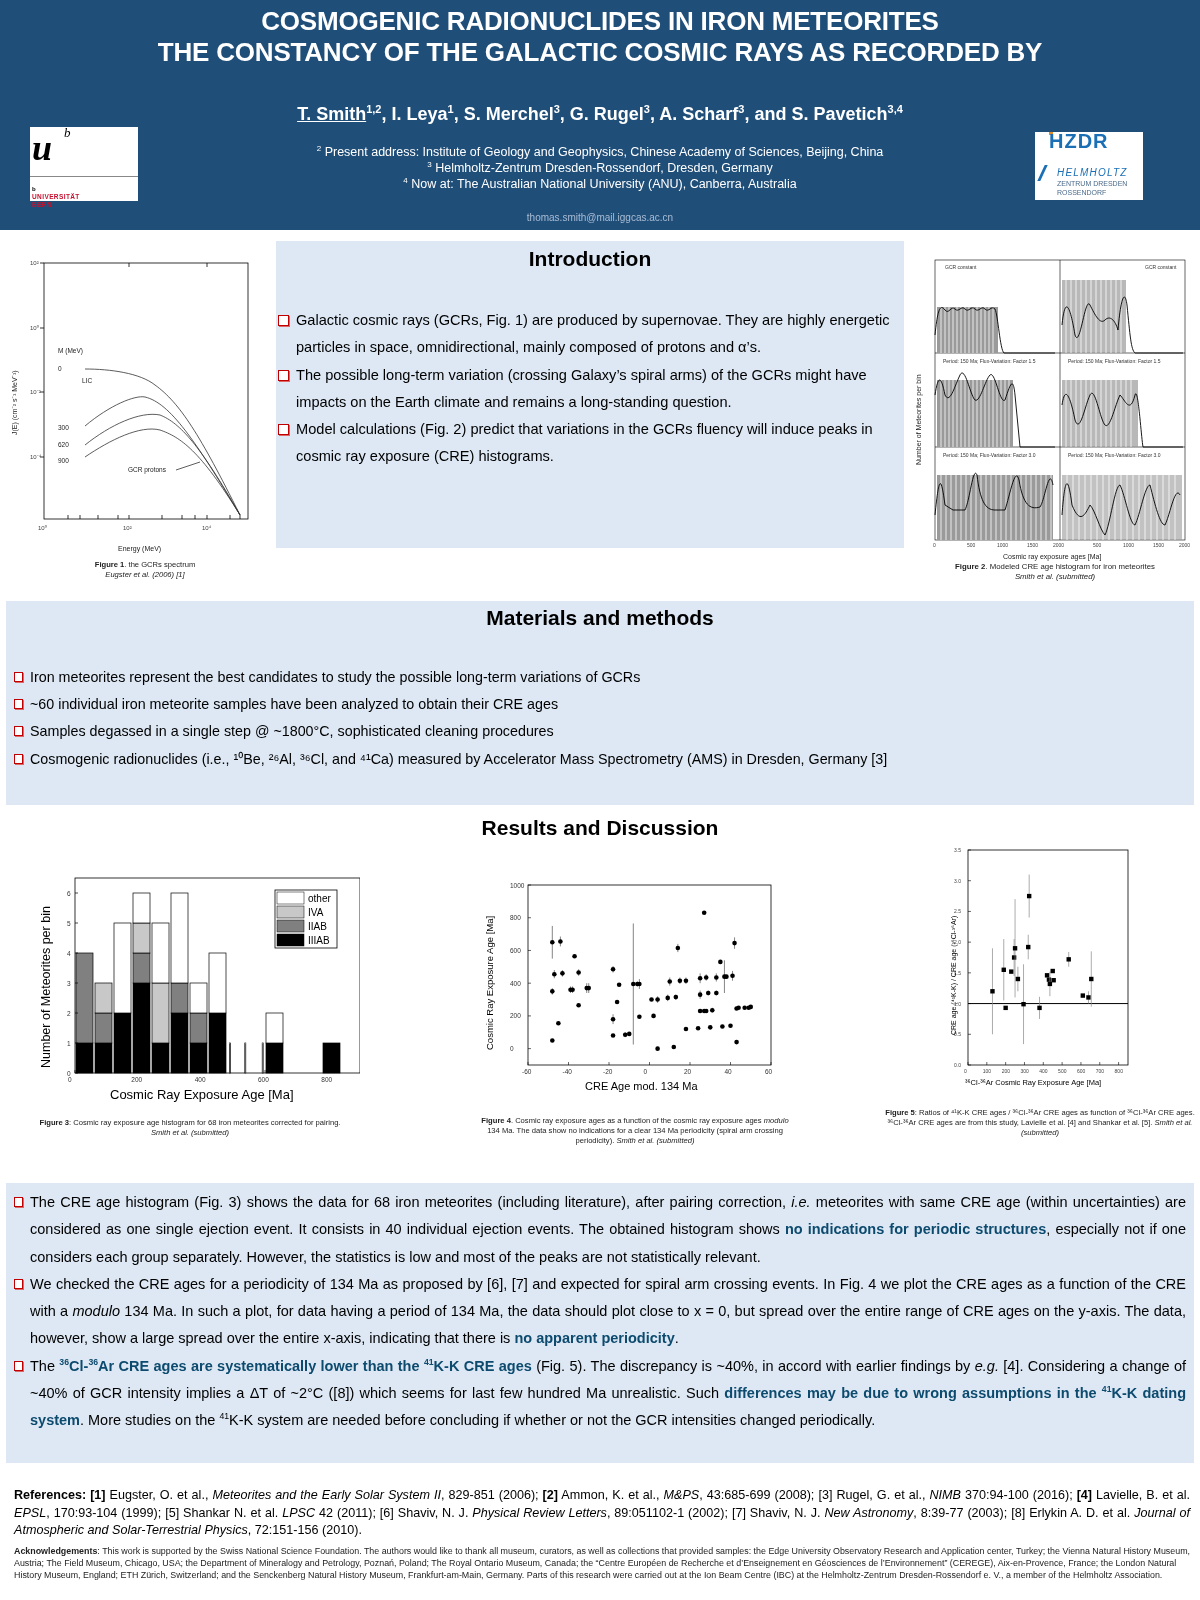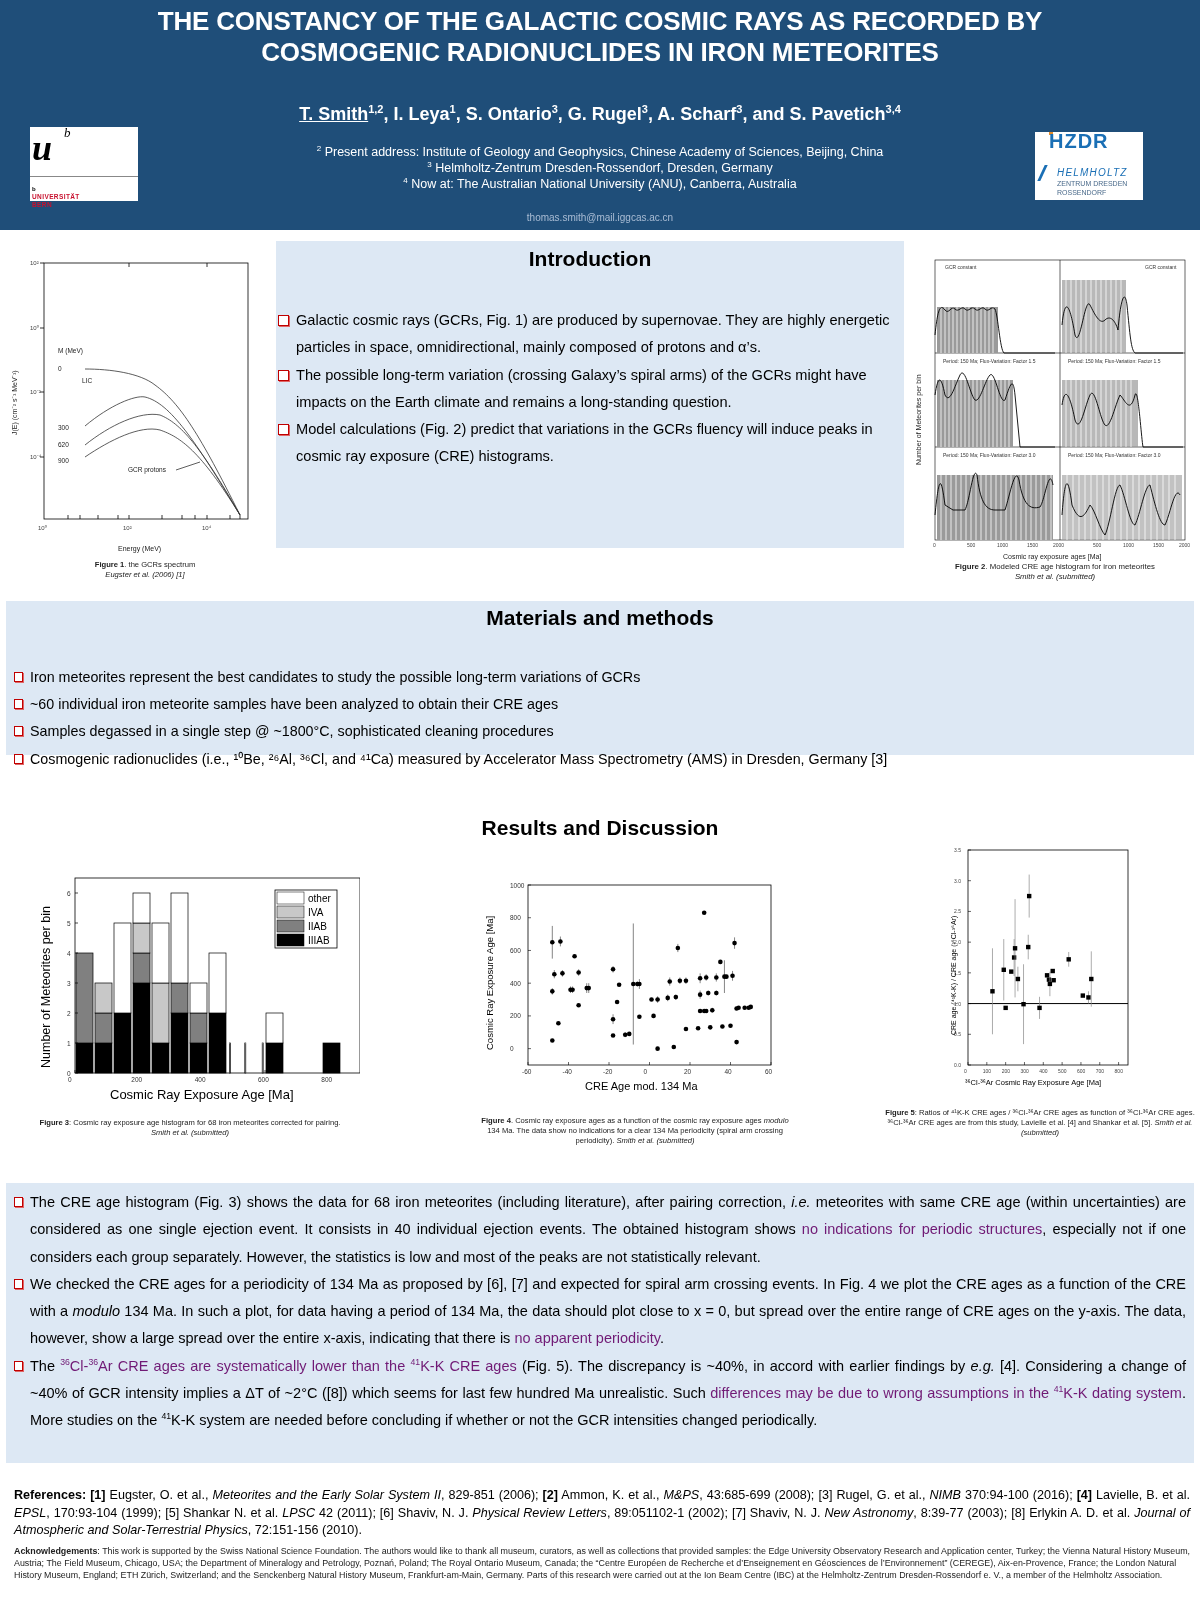--- a/index.html
+++ b/index.html
@@ -25,30 +25,30 @@
   .logo-hzdr .hz-bar { position: absolute; left: 14px; top: 0px; width: 4px; height: 3px; background: #e38b29; }
   .logo-hzdr .hh { position: absolute; left: 22px; top: 36px; font-size: 10px; color: #1a6fb5; letter-spacing: 1.2px; line-height: 10px; font-style: italic; }
   .logo-hzdr .zd { position: absolute; left: 22px; top: 47px; font-size: 7px; color: #4a6a8a; line-height: 9px; }
   .logo-hzdr .wing { position: absolute; left: 6px; top: 33px; width: 12px; height: 16px; border-left: 3px solid #1a6fb5; transform: skewX(-25deg); }
 
   
   .panel { position: absolute; background: #dde8f4; }
   .sec-title { font-weight: bold; text-align: center; font-size: 21px; }
   .bullet { position: relative; padding-left: 20px; }
   .bullet .box { position: absolute; left: 2px; top: 5px; width: 11px; height: 11px; border: 1.5px solid #c00000; background: #fff; box-shadow: 1px 1px 0 #e06666; }
-  .red { color: #701a75; font-weight: normal; }
+  .red { color: #0c4a6e; font-weight: bold; }
   sup { font-size: 60%; line-height: 0; }
 
   .intro { left: 276px; top: 241px; width: 628px; height: 307px; }
   .intro .sec-title { margin-top: 6px; }
   .intro ul { list-style: none; margin-top: 36px; padding-right: 6px; }
   .intro li { font-size: 14.6px; line-height: 27.3px; }
   .intro .bullet .box { top: 8px; }
 
-  .methods { left: 6px; top: 601px; width: 1188px; height: 154px; }
+  .methods { left: 6px; top: 601px; width: 1188px; height: 204px; }
   .methods .sec-title { margin-top: 5px; }
   .methods ul { list-style: none; margin-top: 34px; padding-left: 8px; }
   .methods li { font-size: 14.3px; line-height: 27.2px; }
   .methods .bullet { padding-left: 16px; }
   .methods .bullet .box { top: 8px; width: 9px; height: 10px; left: 0; }
 
   .results-title { position: absolute; left: 0; top: 816px; width: 1200px; }
 
   .discussion { left: 6px; top: 1183px; width: 1188px; height: 280px; }
   .discussion ul { list-style: none; padding: 6px 8px 0 8px; }
@@ -63,27 +63,27 @@
   .fig { position: absolute; }
   .caption { position: absolute; text-align: center; font-size: 7.6px; line-height: 10px; color: #222; }
   .caption b { font-weight: bold; }
   svg text { font-family: "Liberation Sans", sans-serif; }
 </style>
 </head>
 <body>
 
 <div class="header">
   <div class="title">
+    <div>COSMOGENIC RADIONUCLIDES IN IRON METEORITES</div>
     <div>THE CONSTANCY OF THE GALACTIC COSMIC RAYS AS RECORDED BY</div>
-    <div>COSMOGENIC RADIONUCLIDES IN IRON METEORITES</div>
   </div>
   <div class="authors">
     <u>T. Smith</u><sup>1,2</sup>,
     <span>I. Leya</span><sup>1</sup>,
-    <span>S. Ontario</span><sup>3</sup>,
+    <span>S. Merchel</span><sup>3</sup>,
     <span>G. Rugel</span><sup>3</sup>,
     <span>A. Scharf</span><sup>3</sup>,
     <span>and S. Pavetich</span><sup>3,4</sup>
   </div>
   <div class="affils">
     <div><sup>2</sup> <span>Present address: Institute of Geology and Geophysics, Chinese Academy of Sciences, Beijing, China</span></div>
     <div><sup>3</sup> <span>Helmholtz-Zentrum Dresden-Rossendorf, Dresden, Germany</span></div>
     <div><sup>4</sup> <span>Now at: The Australian National University (ANU), Canberra, Australia</span></div>
   </div>
   <div class="email">thomas.smith@mail.iggcas.ac.cn</div>

